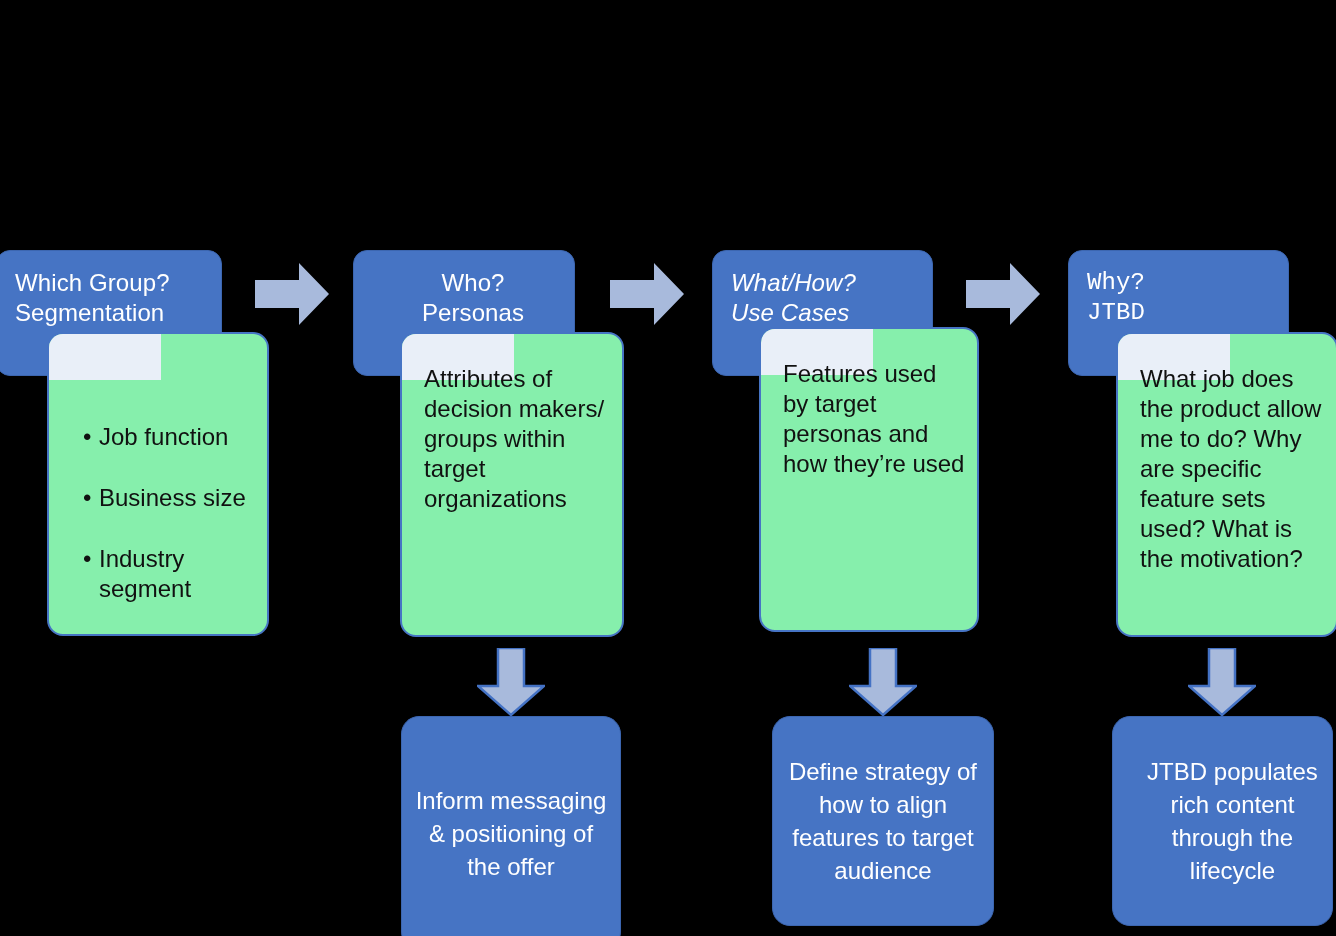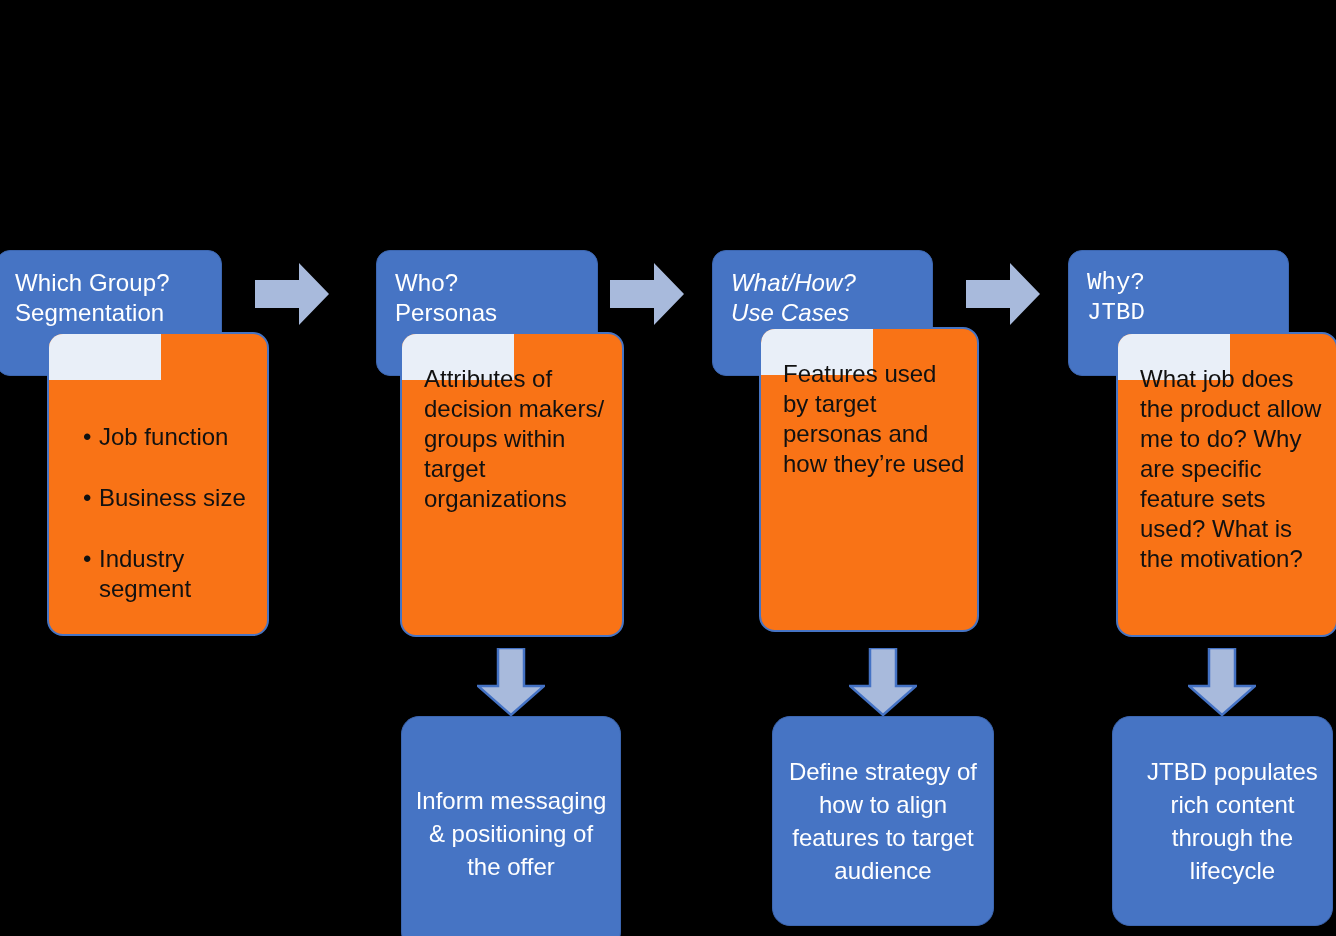--- a/index.html
+++ b/index.html
@@ -24,21 +24,21 @@
     padding:17px 0 0 18px;
     font-size:24px;
     line-height:30px;
     white-space:pre-line;
     letter-spacing:0.1px;
   }
 
   
   .detail-card{
     position:absolute;
-    background:#f97316;
+    background:#86efac;
     border:2px solid #4674C4;
     border-radius:16px;
     box-sizing:border-box;
     color:#111111;
     font-size:24px;
     line-height:30px;
     overflow:hidden;
   }
   .detail-card .tint{
     position:absolute;
@@ -116,21 +116,21 @@
       </ul>
     </div>
   </div>
 
   <div class="arrow-right" style="left:255px;top:263px;width:74px;height:62px;">
     <svg width="74" height="62" viewBox="0 0 74 62">
       <polygon points="0,17 44,17 44,0 74,31 44,62 44,45 0,45" fill="#A8BADC"></polygon>
     </svg>
   </div>
 
-  <div class="step-header" style="left:376px;top:250px;width:222px;height:126px;">Who?
+  <div class="step-header" style="left:353px;top:250px;width:222px;height:126px;text-align:center;">Who?
 Personas</div>
 
   <div class="detail-card" style="left:400px;top:332px;width:224px;height:305px;">
     <div class="tint"></div>
     <div class="card-body">Attributes of decision makers/ groups within target organizations</div>
   </div>
 
   <div class="arrow-right" style="left:610px;top:263px;width:74px;height:62px;">
     <svg width="74" height="62" viewBox="0 0 74 62">
       <polygon points="0,17 44,17 44,0 74,31 44,62 44,45 0,45" fill="#A8BADC"></polygon>

